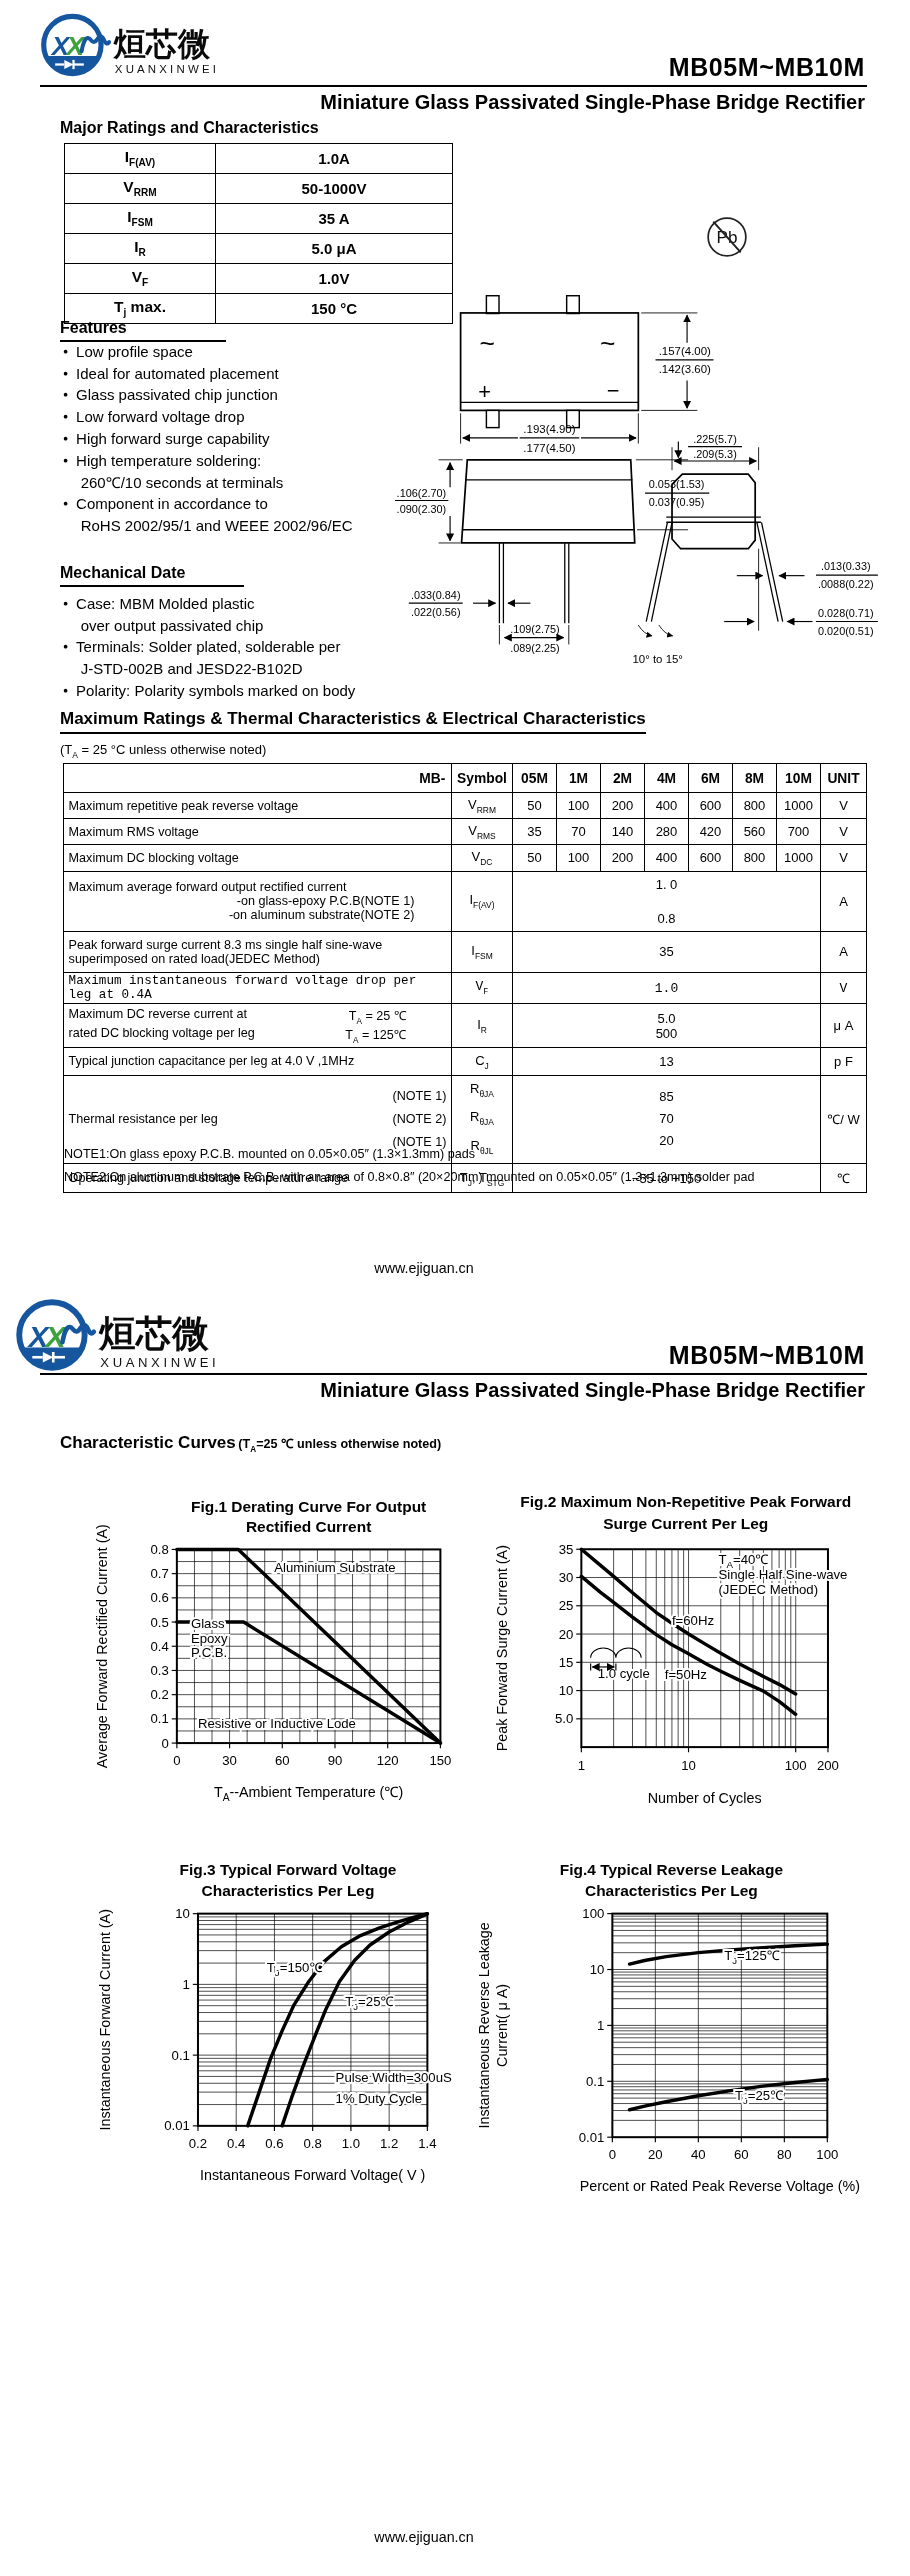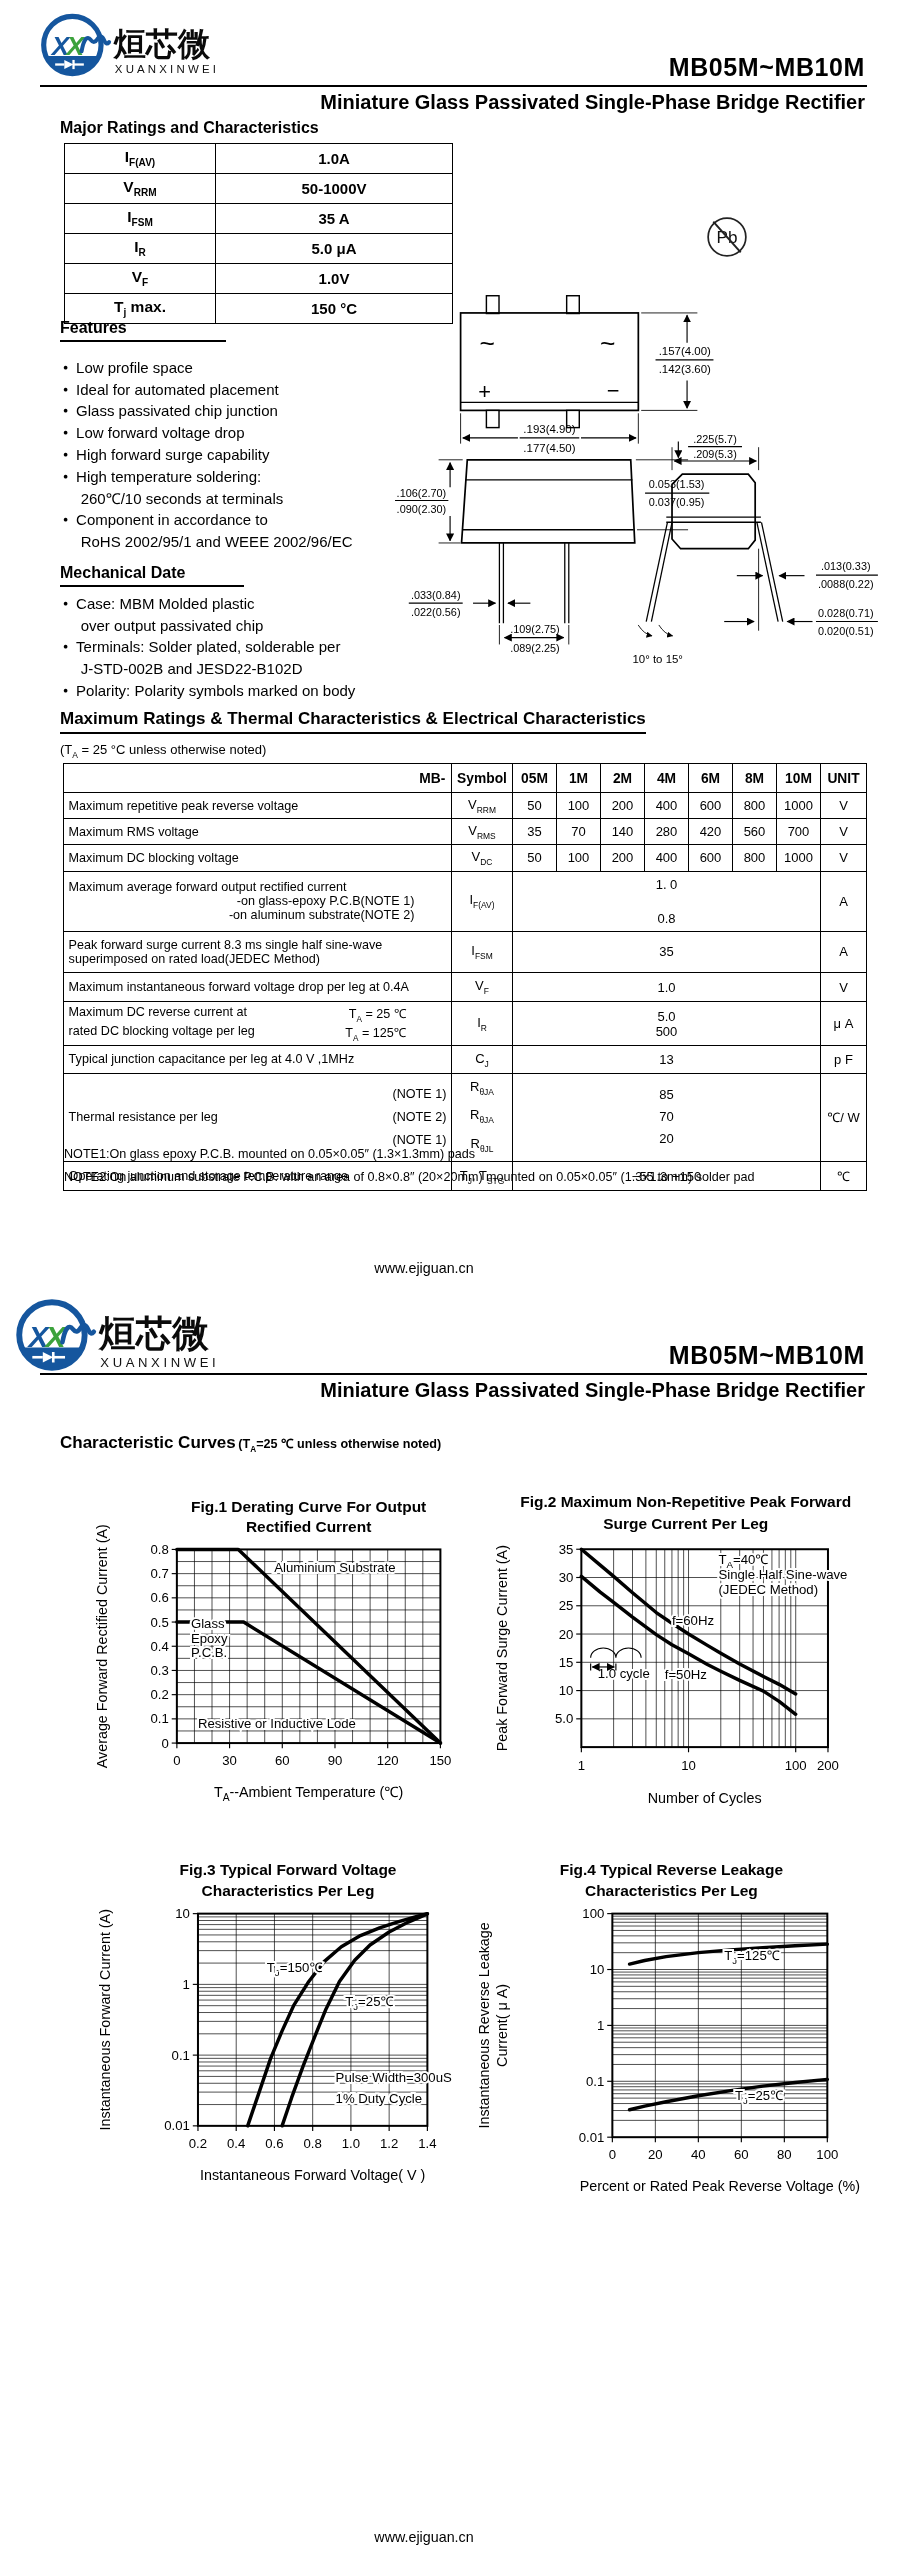--- a/index.html
+++ b/index.html
@@ -26,21 +26,21 @@
   .maxt{border-collapse:collapse;table-layout:fixed;width:804px;}
   .maxt td{border:1.1px solid #000;border-top-width:1.7px;border-bottom-width:1.7px;overflow:hidden;}
   .maxt .h{font-weight:bold;text-align:center;font-size:13.8px;}
   .maxt .mb{text-align:right;padding-right:5.7px;}
   .maxt .d{font-size:12.6px;padding:1.1px 4.6px;text-align:left;}
   .maxt .c{text-align:center;font-size:13px;}
   .maxt tr.h1 td{height:26px;}
   .maxt tr.rs td{height:23px;}
   .maxt tr.r4 td{height:57px;}
   .maxt tr.r5 td{height:38px;}
-  .maxt tr.r6 td{height:26px;}
+  .maxt tr.r6 td{height:26px;font-family:Liberation Mono, monospace;}
   .maxt tr.r7 td{height:41px;}
   .maxt tr.r8 td{height:24px;}
   .maxt tr.r9 td{height:69px;}
   .maxt tr.r10 td{height:26px;}
   .rb{text-align:right;padding-right:32px;}
   .spl{display:flex;justify-content:space-between;padding-right:40px;}
   .r9wrap{display:flex;justify-content:space-between;align-items:center;}
   .r9notes div{text-align:right;line-height:23px;}
   .symstack div{line-height:23px;text-align:center;}
   .note{font-size:12.6px;}
@@ -158,21 +158,21 @@
       <line x1="29" y1="258" x2="125" y2="258" class="dim" marker-start="url(#ah)"></line>
       <line x1="128" y1="258" x2="232" y2="258" stroke="#000" stroke-width="2"></line>
       <line x1="235" y1="258" x2="331" y2="258" class="dim" marker-end="url(#ah)"></line>
       <text x="180" y="250" text-anchor="middle" class="dt">.193(4.90)</text>
       <text x="180" y="282" text-anchor="middle" class="dt">.177(4.50)</text>
     </svg>
   </div>
 
   <div class="abs" style="left:60px;top:319px;">
     <div class="uh" style="min-width:166px;">Features</div>
-    <div class="flist" style="margin-top:16px;">
+    <div class="flist" style="margin-top:0;">
       <div class="fitem">
           <span>Low profile space</span>
         </div>
       <div class="fitem">
           <span>Ideal for automated placement</span>
         </div>
       <div class="fitem">
           <span>Glass passivated chip junction</span>
         </div>
       <div class="fitem">

